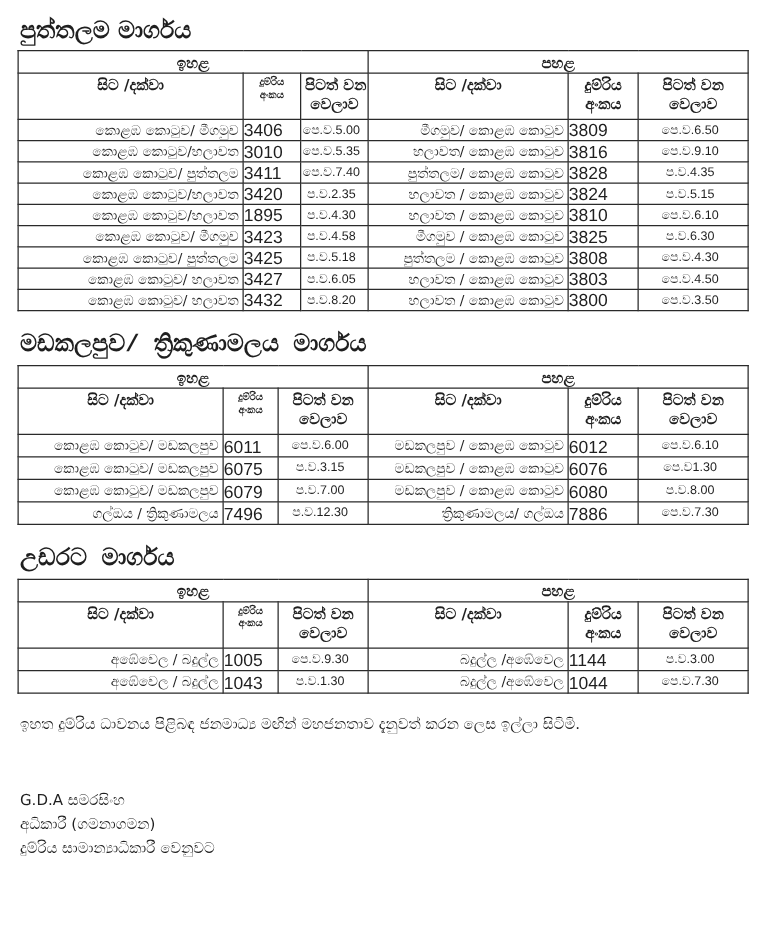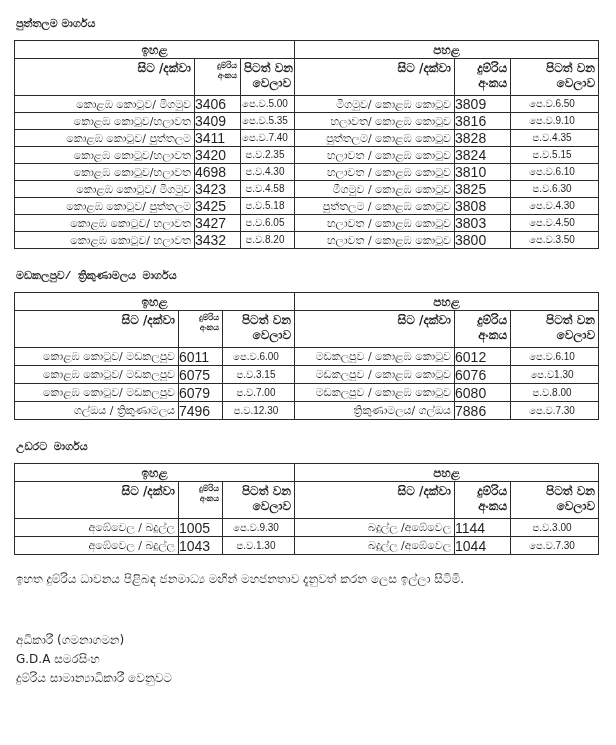--- a/index.html
+++ b/index.html
@@ -6,21 +6,21 @@
   html,body { margin:0; padding:0; }
   body {
     width:616px; height:745px;
     background:#ffffff;
     color:#1f1f1f;
     font-family:"DejaVu Sans", sans-serif;
     padding:16px 14px 0 14px;
     overflow:hidden;
   }
   .sec-title {
-    font-size:11px;
+    font-size:19px;
     font-weight:bold;
     line-height:16px;
     margin:0 0 8px 2px;
   }
   .sec-title.gap { margin-top:19px;font-family:Liberation Mono, monospace; }
   table.sched {
     border-collapse:collapse;
     table-layout:fixed;
     width:584px;
   }
@@ -28,21 +28,21 @@
     border:1px solid #2a2a2a;
     overflow:hidden;
     white-space:nowrap;
   }
   th.dir {
     font-size:12px; font-weight:bold;
     text-align:center; height:18px; padding:0;
   }
   th.colh {
     font-size:12px; font-weight:bold;
-    text-align:right; vertical-align:top;
+    text-align:center; vertical-align:top;
     height:37px; padding:2px 3px;
   }
   th.colh .ln { display:block; line-height:15px; }
   th.colh.small { font-size:8px; font-weight:bold; }
   th.colh.small .ln { line-height:10px; }
   td.route { font-size:11px; padding:1px 3px; text-align:right; }
   td.num {
     font-family:"Liberation Sans", sans-serif;
     font-size:14px; text-align:left; padding:0;
   }
@@ -105,21 +105,21 @@
       <tr>
         <td class="route">කොළඹ කොටුව/ මීගමුව</td>
         <td class="num">3406</td>
         <td class="time">පෙ.ව.5.00</td>
         <td class="route">මීගමුව/ කොළඹ කොටුව</td>
         <td class="num">3809</td>
         <td class="time">පෙ.ව.6.50</td>
       </tr>
       <tr>
         <td class="route">කොළඹ කොටුව/හලාවත</td>
-        <td class="num">3409</td>
+        <td class="num">3010</td>
         <td class="time">පෙ.ව.5.35</td>
         <td class="route">හලාවත/ කොළඹ කොටුව</td>
         <td class="num">3816</td>
         <td class="time">පෙ.ව.9.10</td>
       </tr>
       <tr>
         <td class="route">කොළඹ කොටුව/ පුත්තලම</td>
         <td class="num">3411</td>
         <td class="time">පෙ.ව.7.40</td>
         <td class="route">පුත්තලම/ කොළඹ කොටුව</td>
@@ -129,21 +129,21 @@
       <tr>
         <td class="route">කොළඹ කොටුව/හලාවත</td>
         <td class="num">3420</td>
         <td class="time">ප.ව.2.35</td>
         <td class="route">හලාවත / කොළඹ කොටුව</td>
         <td class="num">3824</td>
         <td class="time">ප.ව.5.15</td>
       </tr>
       <tr>
         <td class="route">කොළඹ කොටුව/හලාවත</td>
-        <td class="num">4698</td>
+        <td class="num">1895</td>
         <td class="time">ප.ව.4.30</td>
         <td class="route">හලාවත / කොළඹ කොටුව</td>
         <td class="num">3810</td>
         <td class="time">පෙ.ව.6.10</td>
       </tr>
       <tr>
         <td class="route">කොළඹ කොටුව/ මීගමුව</td>
         <td class="num">3423</td>
         <td class="time">ප.ව.4.58</td>
         <td class="route">මීගමුව / කොළඹ කොටුව</td>
@@ -301,16 +301,16 @@
         <td class="route">බදුල්ල /අඹේවෙල</td>
         <td class="num">1044</td>
         <td class="time">පෙ.ව.7.30</td>
       </tr>
     </tbody>
 </table>
 
 <p class="note">ඉහත දුම්රිය ධාවනය පිළිබඳ ජනමාධ්‍ය මඟින් මහජනතාව දැනුවත් කරන ලෙස ඉල්ලා සිටිමි.</p>
 
 <div class="signature">
+  <div>G.D.A සමරසිංහ</div>
   <div>අධිකාරී (ගමනාගමන)</div>
-  <div>G.D.A සමරසිංහ</div>
   <div>දුම්රිය සාමාන්‍යාධිකාරී වෙනුවට</div>
 </div>
 
 </body></html>

